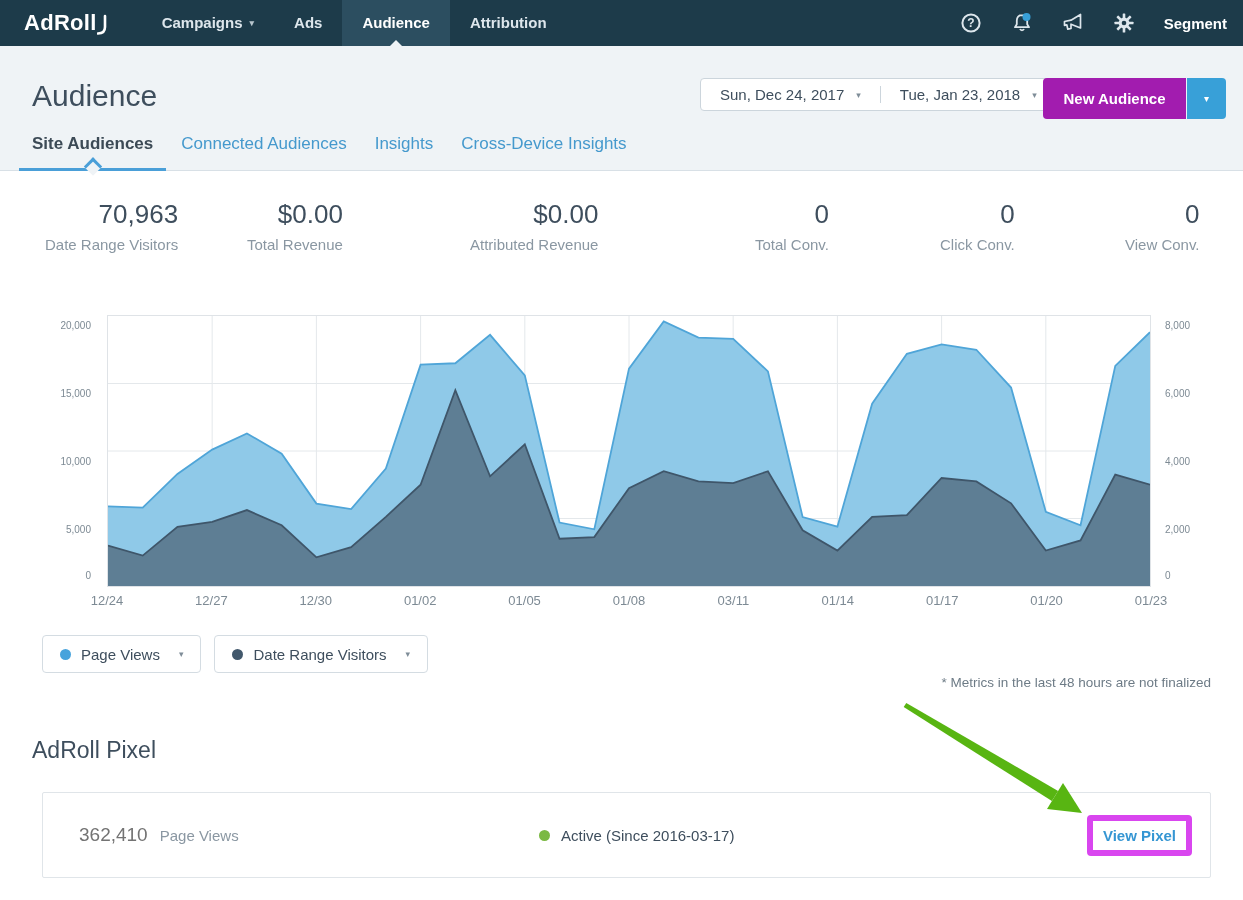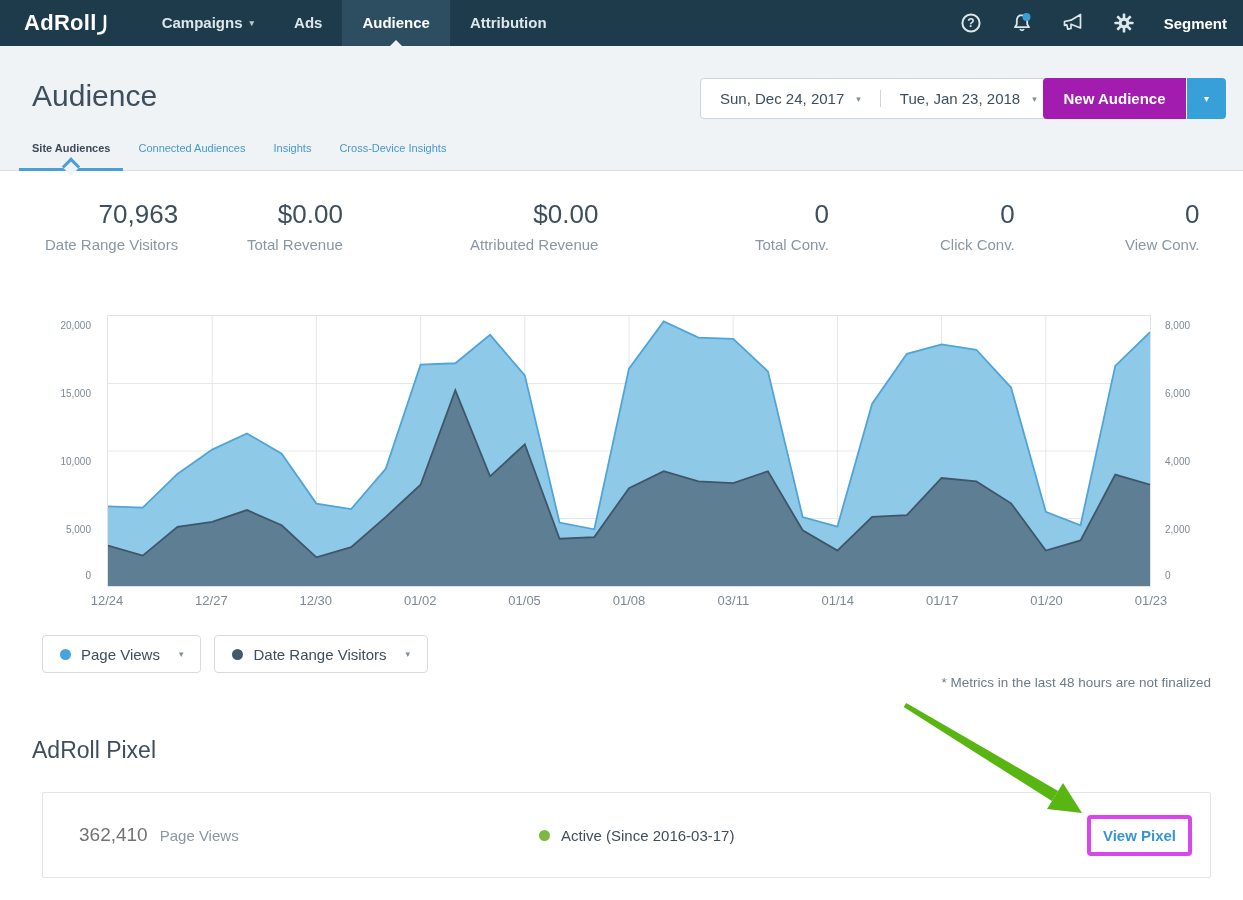--- a/index.html
+++ b/index.html
@@ -16,29 +16,29 @@
   .nav-item .caret { font-size:9px; color:#b7c5cd; }
   .nav-item.active { background:#2c4e60; color:#fff; }
   .nav-item.active::after { content:""; position:absolute; bottom:0; left:50%; margin-left:-6px; border-left:6px solid transparent; border-right:6px solid transparent; border-bottom:6px solid #eff3f6; }
   .nav-right { margin-left:auto; display:flex; align-items:center; gap:29px; padding-right:16px; }
   .nav-icon { width:22px; height:22px; display:inline-flex; cursor:pointer; position:relative; }
   .segment-label { color:#fff; font-size:15px; font-weight:700; cursor:pointer; }
 
   
   .band { position:absolute; top:46px; left:0; width:1243px; height:125px; background:#eff3f6; border-bottom:1px solid #d8e0e6; }
   .page-title { position:absolute; left:32px; top:33px; margin:0; font-size:30px; font-weight:400; color:#3e4e5d; }
-  .date-group { position:absolute; left:700px; top:32px; height:41px; display:flex; background:#fff; border:1px solid #ccd5dc; border-radius:4px;align-items:center; }
+  .date-group { position:absolute; left:700px; top:32px; height:33px; display:flex; background:#fff; border:1px solid #ccd5dc; border-radius:4px;align-items:center; }
   .date-cell { display:flex; align-items:center; gap:12px; padding:0 19px; font-size:15px; color:#3e4e5d; cursor:pointer; }
   .date-cell + .date-cell { border-left:1px solid #ccd5dc; }
   .date-cell .caret { font-size:9px; color:#7f8d98; }
   .split { position:absolute; left:1043px; top:32px; height:41px; display:flex; border-radius:4px; overflow:hidden; }
   .split .main-btn { width:143px; height:41px; background:#a21caf; color:#fff; border:none; font-family:inherit; font-size:15px; font-weight:700; cursor:pointer; }
   .split .caret-btn { width:40px; height:41px; background:#38a0d8; border:none; border-left:1px solid #e9f4fa; color:#fff; font-size:10px; cursor:pointer; }
   .tabs { position:absolute; left:32px; bottom:0; display:flex; gap:28px; }
-  .tab { font-size:11px; color:#4599cd; padding-bottom:16px; cursor:pointer; position:relative; }
+  .tab { font-size:17px; color:#4599cd; padding-bottom:16px; cursor:pointer; position:relative; }
   .tab.active { color:#3c4a56; font-weight:700; }
   .tab.active::after { content:""; position:absolute; left:-13px; right:-13px; bottom:-1px; height:3px; background:#4a9fd8; }
   .tab.active::before { content:""; position:absolute; bottom:-3px; left:50%; width:10px; height:10px; background:#eff3f6; border-left:3px solid #4a9fd8; border-top:3px solid #4a9fd8; transform:translateX(-50%) rotate(45deg); z-index:2; }
 
   
   .stats { position:absolute; top:199px; left:0; width:1243px; height:60px;text-align:right; }
   .stat { position:absolute; top:0; }
   .stat .val { font-size:26px; color:#3e4e5d; line-height:30px; }
   .stat .lbl { font-size:15px; color:#8a97a2; margin-top:7px; }
 
@@ -63,21 +63,21 @@
   .footnote { position:absolute; right:32px; top:675px; font-size:13.5px; color:#6d7b86; }
 
   
   .section-h { position:absolute; left:32px; top:737px; margin:0; font-size:23px; font-weight:400; color:#3e4e5d; }
   .pixel-card { position:absolute; left:42px; top:792px; width:1169px; height:86px; background:#fff; border:1px solid #e0e5e9; border-radius:2px; }
   .pv-group { position:absolute; left:16px; top:0; height:100%; display:flex; align-items:center; gap:12px; }
   .pv-val { font-size:19px; color:#737373;margin-left:20px; }
   .pv-lbl { font-size:15px; color:#8a97a2; }
   .status { position:absolute; left:496px; top:0; height:100%; display:flex; align-items:center; gap:11px; font-size:15px; color:#3e4e5d; }
   .status .dot { width:11px; height:11px; border-radius:50%; }
-  .view-btn { position:absolute; right:18px; top:22px; width:105px; height:41px; background:#fff; border:4px solid #d946ef; border-radius:4px; color:#3596d3; font-family:inherit; font-size:15px; font-weight:700; cursor:pointer; }
+  .view-btn { position:absolute; right:18px; top:22px; width:105px; height:41px; background:#fff; border:6px solid #d946ef; border-radius:4px; color:#3596d3; font-family:inherit; font-size:15px; font-weight:700; cursor:pointer; }
 
   .arrow-svg { position:absolute; left:0; top:0; width:1243px; height:900px; pointer-events:none; }
 </style>
 </head>
 <body>
 
 <div class="page">
 
   <div class="navbar">
     <div class="logo">

